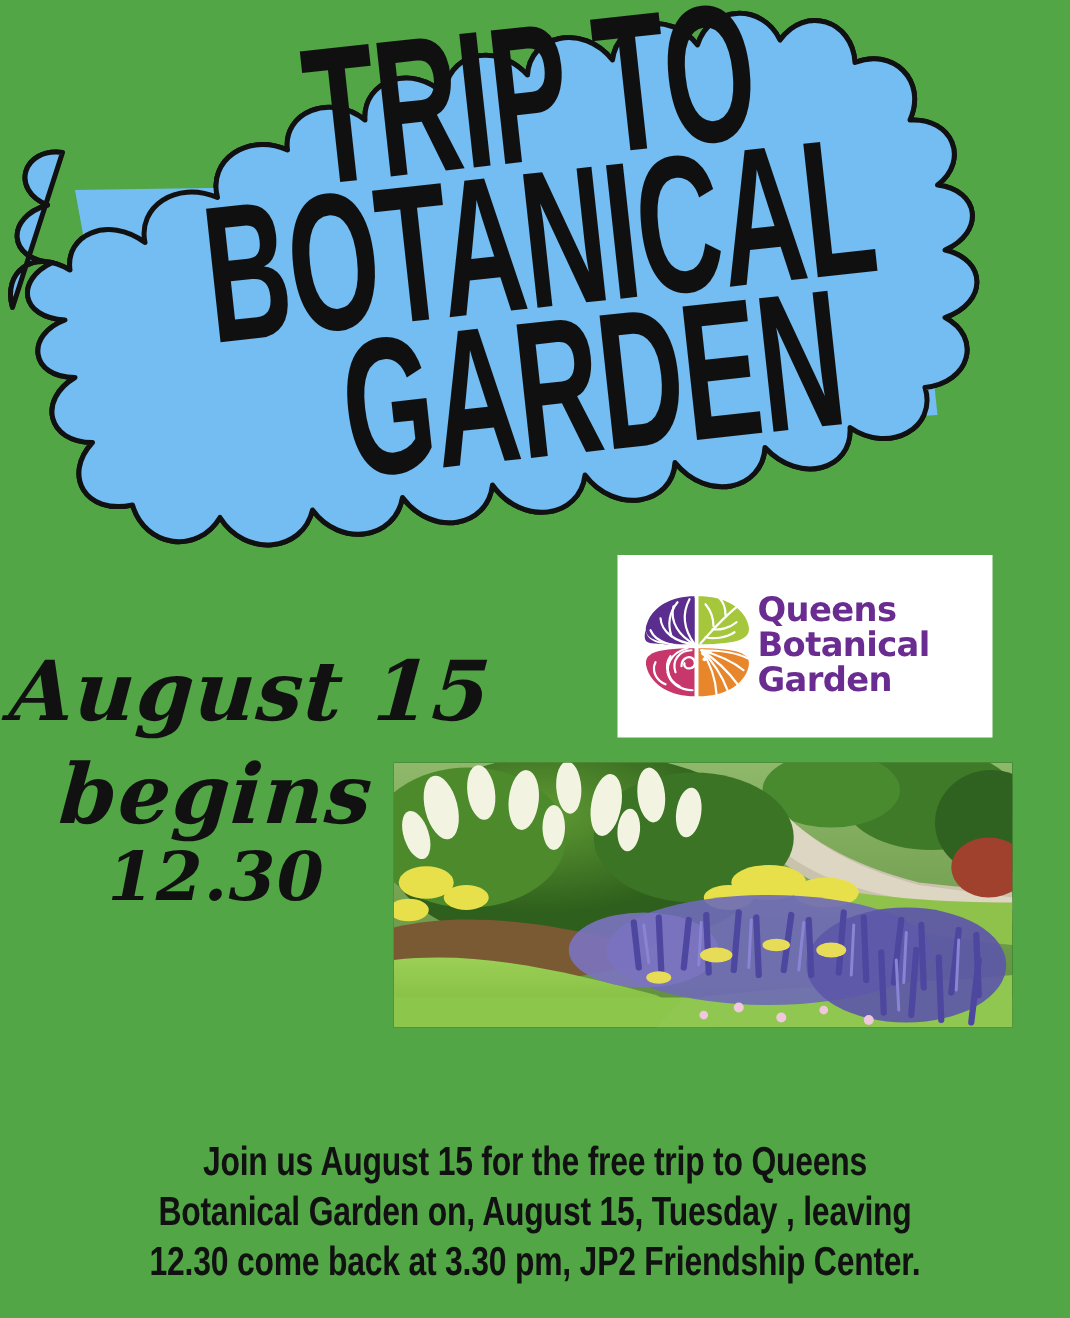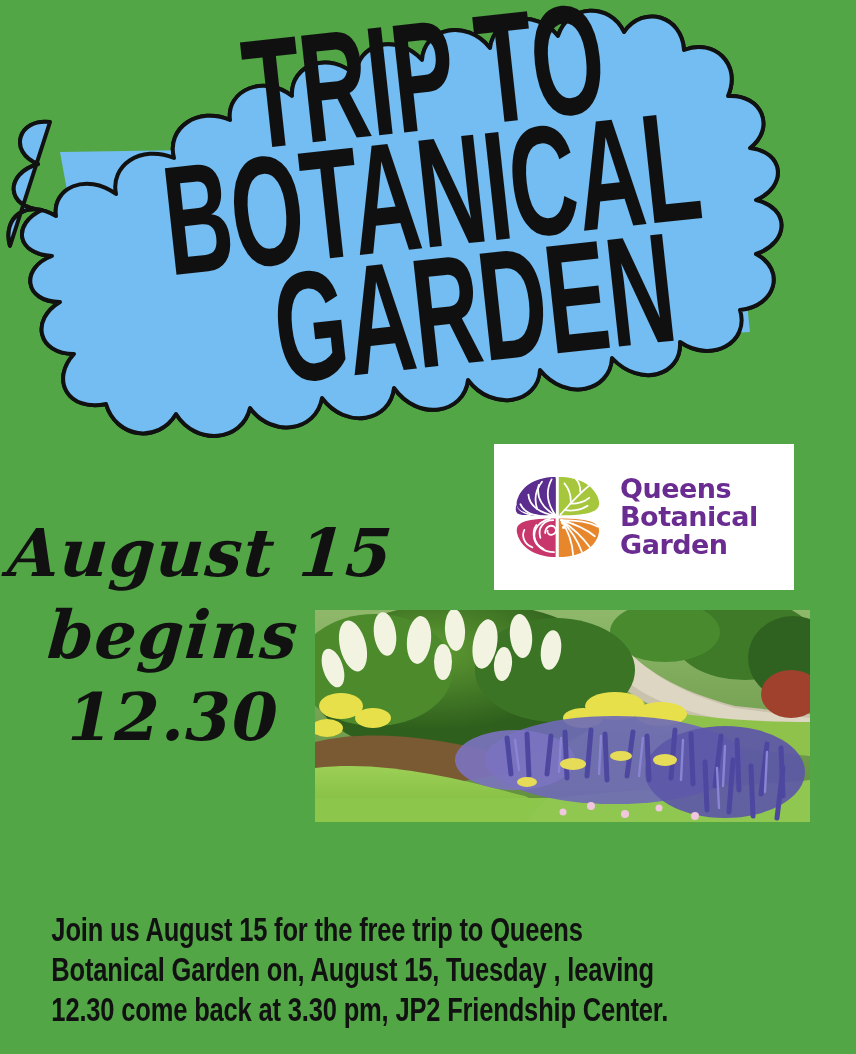--- a/index.html
+++ b/index.html
@@ -47,21 +47,20 @@
   
   #logo-card{
     position:absolute;left:494px;top:444px;width:300px;height:146px;
     background:#ffffff;
     display:flex;align-items:center;
     padding:0;
   }
   #logo-mark{width:96px;height:96px;margin-left:16px;flex:0 0 auto;}
   #logo-mark svg{display:block;width:100%;height:100%;}
   #logo-words{
-    margin-left:14px;
     color:#6a2c91;
     font-family:"DejaVu Sans",sans-serif;
     font-weight:bold;
     font-size:27px;
     line-height:1.04;
     letter-spacing:-0.5px;
   }
 
   
   #garden-photo{
@@ -77,26 +76,26 @@
     text-align:center;color:#111;
   }
   .scr{
     font-family:"DejaVu Serif",serif;
     font-weight:bold;font-style:italic;
     white-space:nowrap;
   }
   #scr-1{font-size:66px;line-height:1.02;letter-spacing:1px;transform:skewX(-4deg);}
   #scr-2{font-size:66px;line-height:1.06;margin-top:14px;letter-spacing:1px;transform:skewX(-4deg);}
   #scr-3{font-size:60px;line-height:1.06;margin-top:16px;letter-spacing:1px;}
-  #scr-4{font-size:66px;line-height:1.06;margin-top:12px;letter-spacing:1px;}
+  #scr-4{font-size:54px;line-height:1.06;margin-top:2px;letter-spacing:1px;}
 
   
   #footer-text{
     position:absolute;left:0;top:916px;width:856px;
-    text-align:left;color:#111;
+    text-align:center;color:#111;
   }
   .ft-line{
     font-family:"Liberation Sans Narrow","Liberation Sans",sans-serif;
     font-weight:bold;
     font-size:29px;
     line-height:1.0;
     letter-spacing:-0.2px;
     transform:scaleX(.88) scaleY(1.12);
     transform-origin:50% 50%;
     white-space:nowrap;

